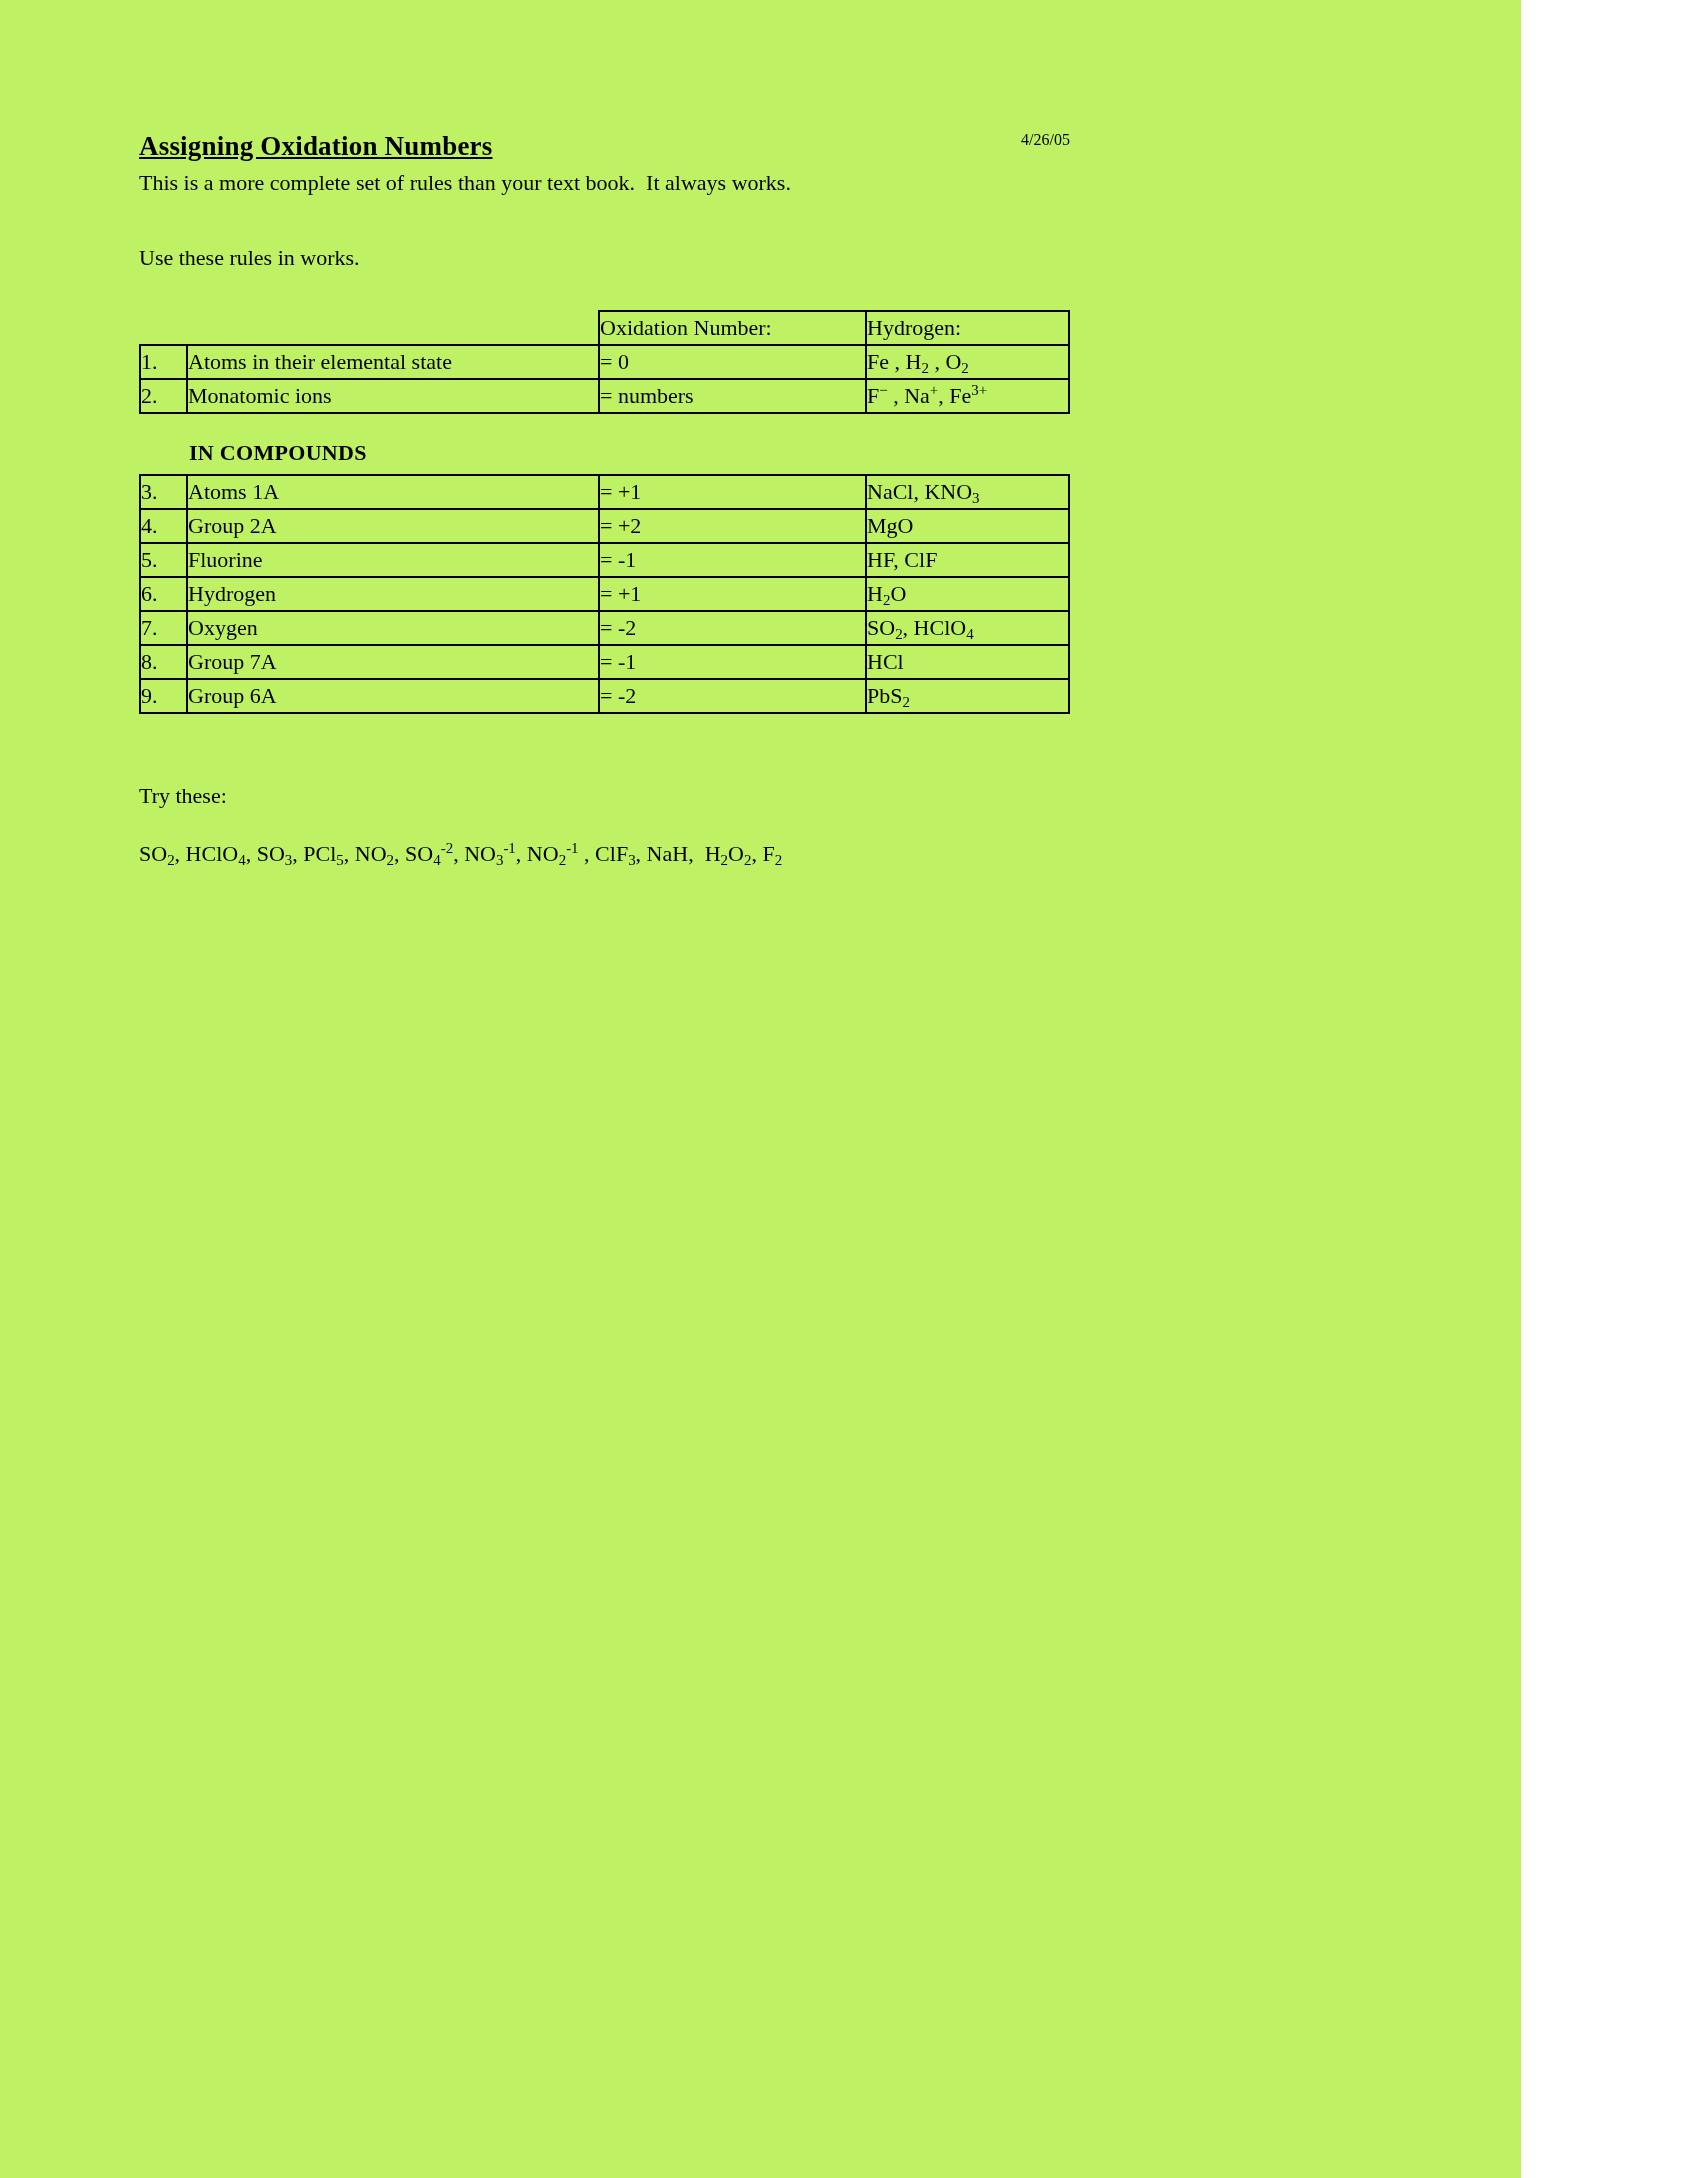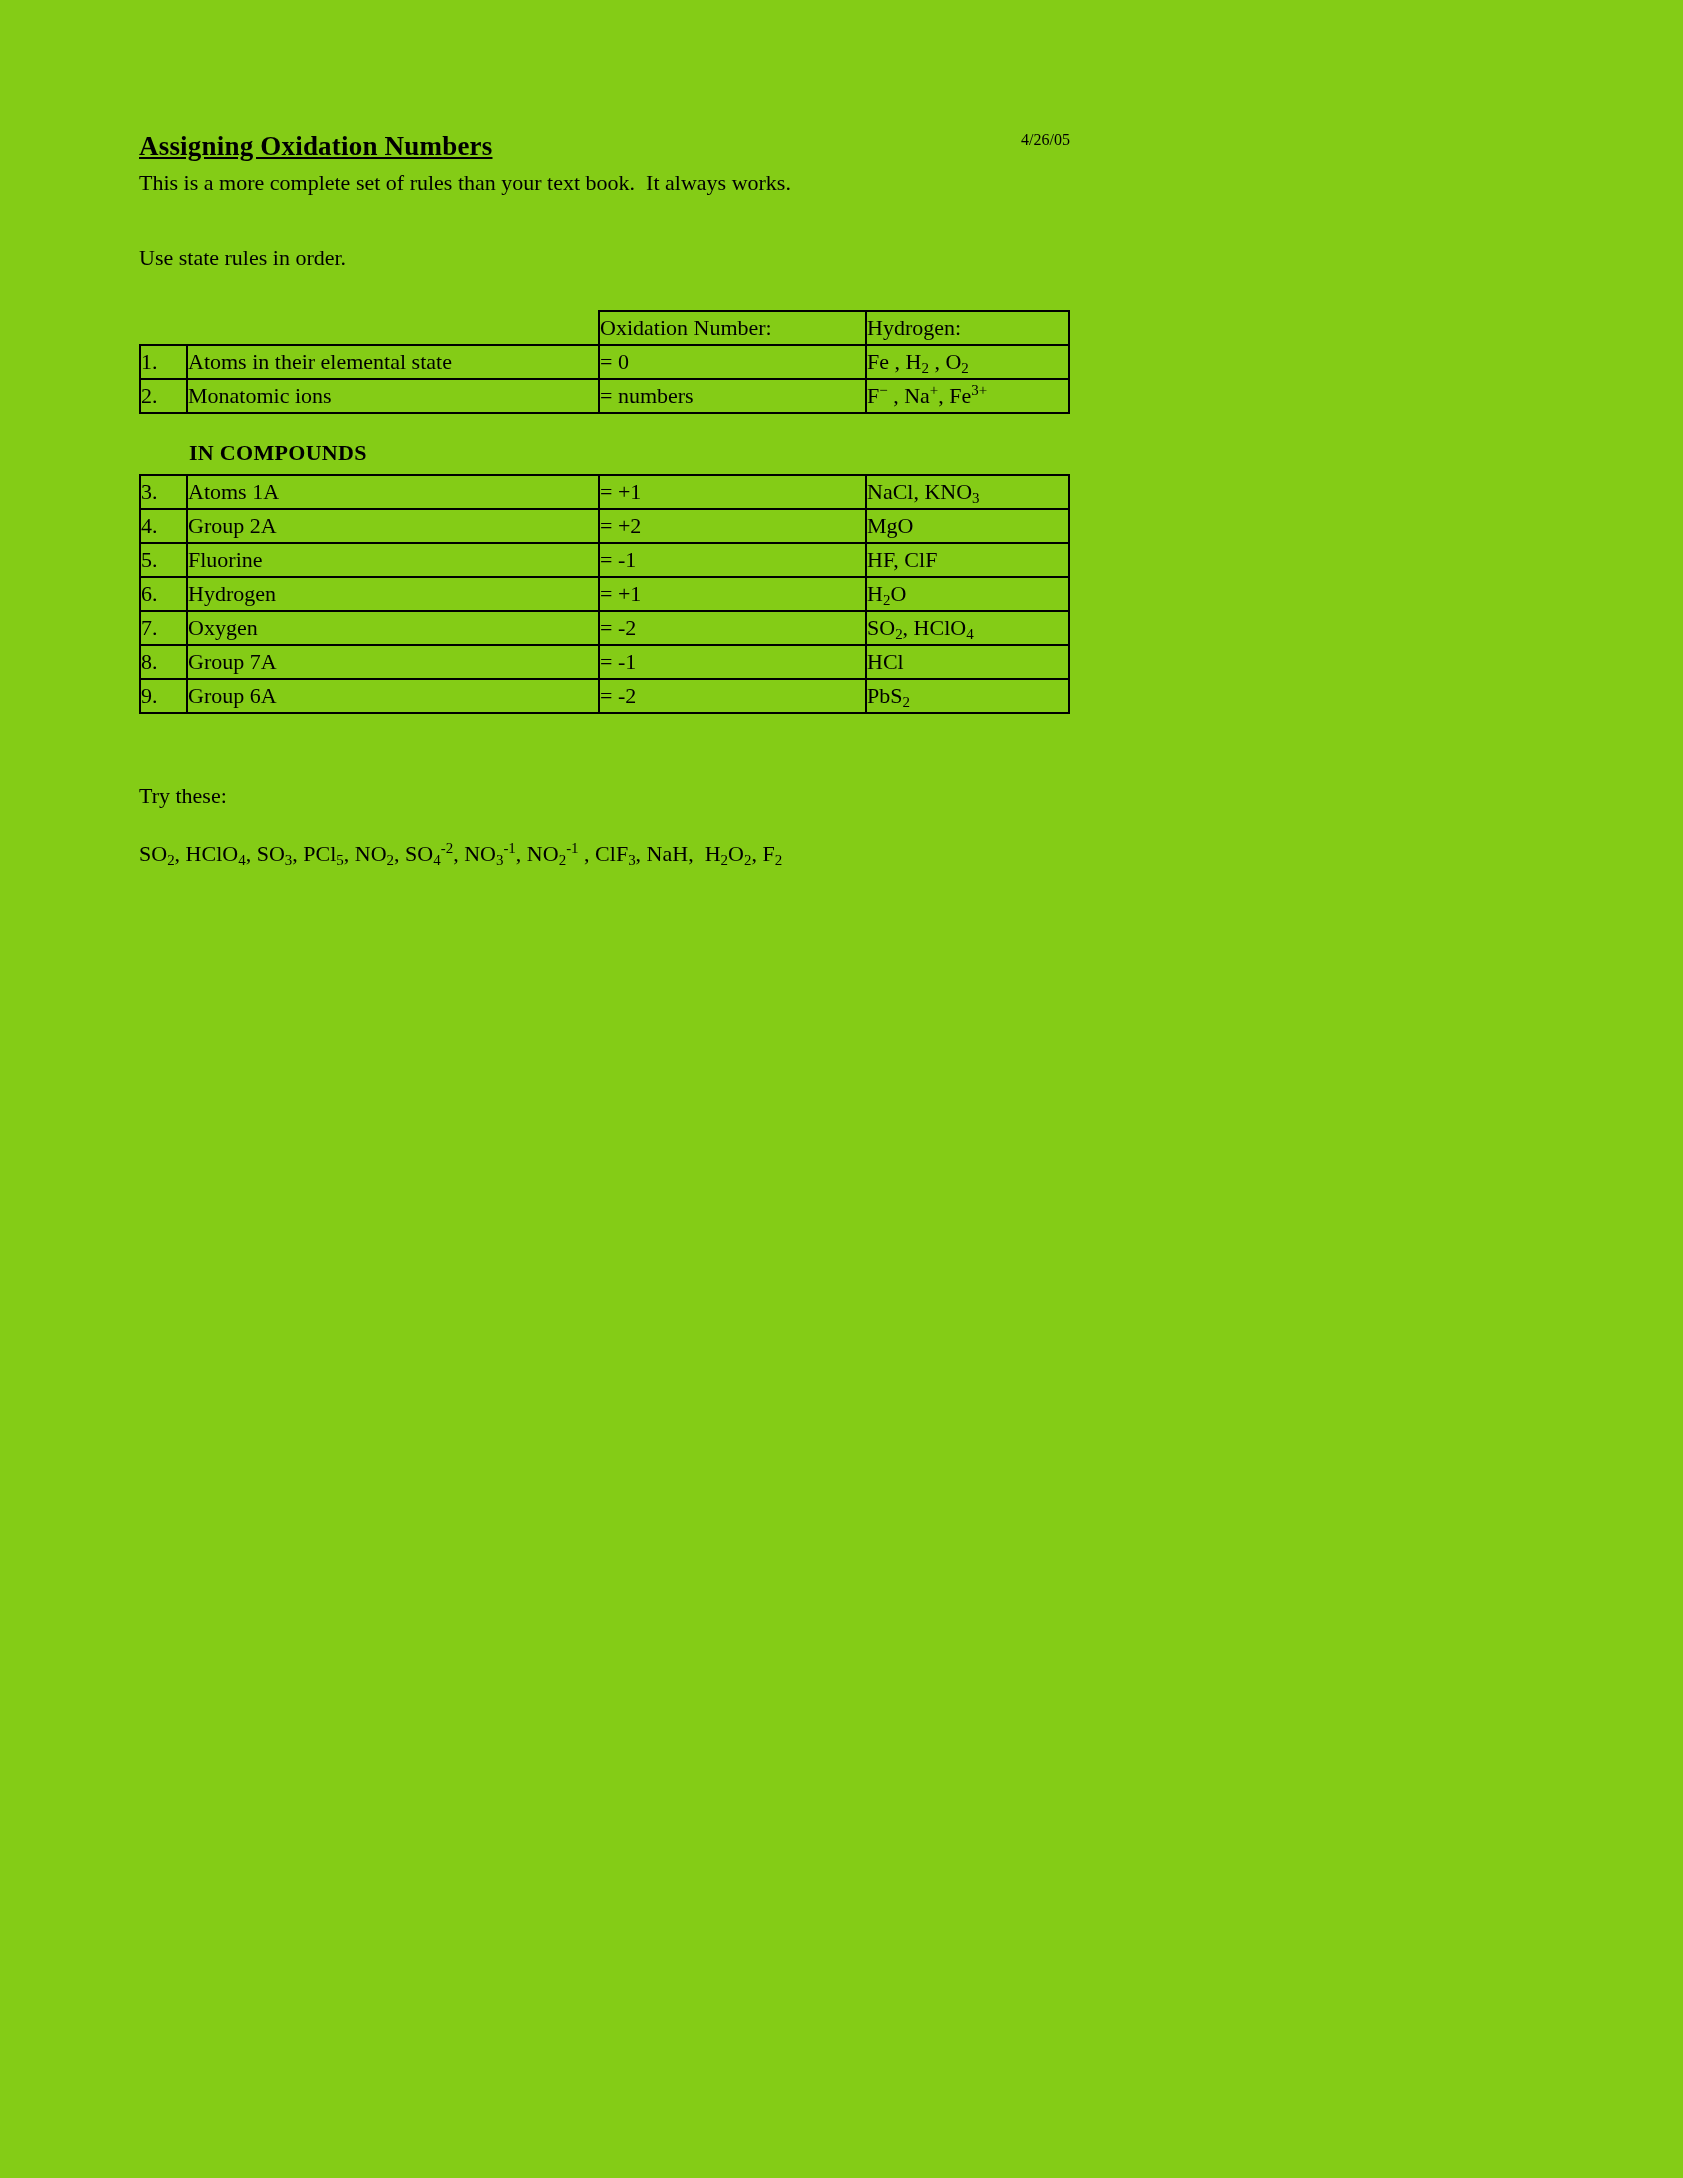--- a/index.html
+++ b/index.html
@@ -5,23 +5,23 @@
   * { margin: 0; padding: 0; box-sizing: border-box; }
   html, body {
     width: 1683px;
     height: 2178px;
     background: #ffffff;
     font-family: "Liberation Serif", "DejaVu Serif", serif;
     color: #000000;
   }
   .sheet {
     position: relative;
-    width: 1683px;
+    width: 1521px;
     height: 2178px;
-    background: #84cc16;
+    background: #bef264;
     overflow: hidden;
   }
   .content {
     position: absolute;
     top: 131px;
     left: 139px;
     width: 931px;
   }
   .title-row {
     display: flex;
@@ -109,21 +109,21 @@
   <div class="content">
 
     <div class="title-row">
       <h1 class="page-title">Assigning Oxidation Numbers</h1>
       <span class="date">4/26/05</span>
     </div>
 
     <p class="subtitle">This is a more complete set of rules than your text book.  It always works.</p>
 
     <div class="intro-block">
-      <p class="intro">Use state rules in order.</p>
+      <p class="intro">Use these rules in works.</p>
     </div>
 
     <table class="rules rules-top">
       <colgroup>
           <col class="c-num">
           <col class="c-rule">
           <col class="c-val">
           <col class="c-ex">
         </colgroup>
       <tbody>

